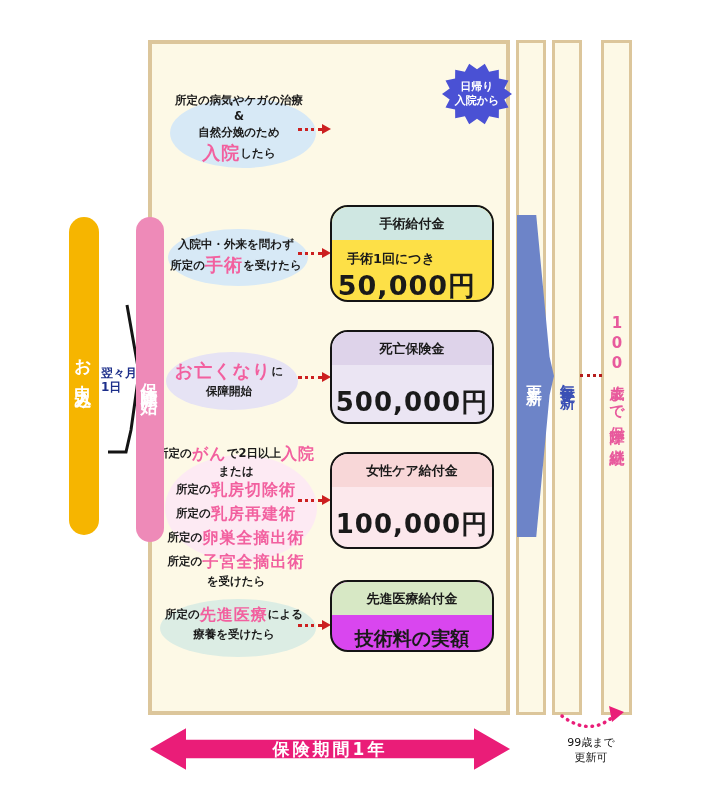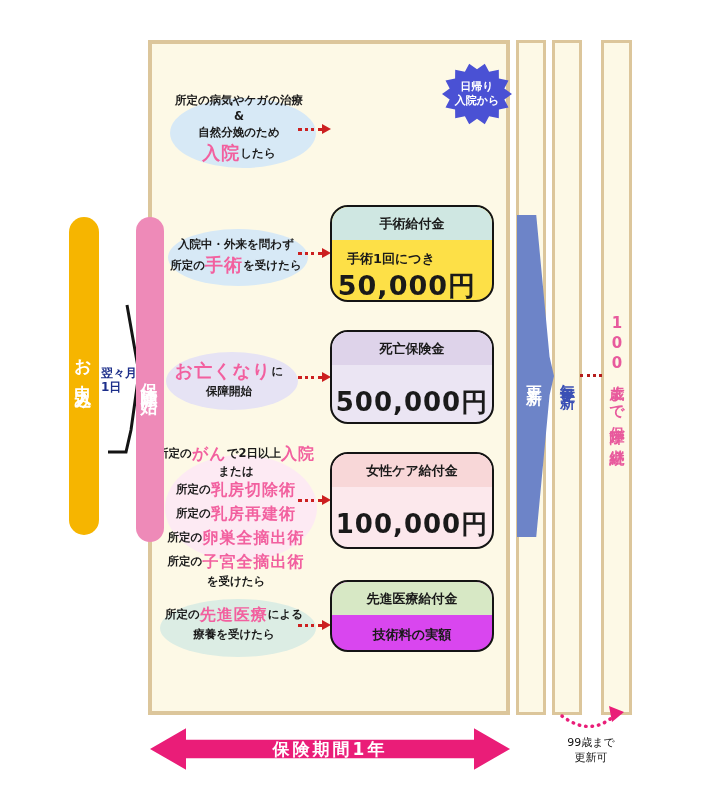--- a/index.html
+++ b/index.html
@@ -30,21 +30,21 @@
   .card .hd { text-align:center; font-weight:bold; font-size:13px; padding:8px 0 7px; color:#1a1a1a; }
   .card .bd { padding:6px 0 0; }
   .c1 { top:78px;  height:102px; background:#ddeef8; } .c1 .hd { background:#c9e2f2; }
   .c2 { top:205px; height:97px;  background:#fde047; } .c2 .hd { background:#cfe7e2; }
   .c3 { top:330px; height:94px;  background:#ebe5f3; } .c3 .hd { background:#ded3ea; }
   .c4 { top:452px; height:97px;  background:#fce8ec; } .c4 .hd { background:#f8d7d8; }
   .c5 { top:580px; height:72px;  background:#d946ef; } .c5 .hd { background:#d7e8c5; }
   .sub-l { font-size:13px; font-weight:bold; padding:4px 0 0 15px; }
   .amt-r { font-size:27px; font-weight:bold; text-align:right; padding:0 16px 0 0; letter-spacing:1px; }
   .amt-c { font-size:26px; font-weight:bold; text-align:center; margin-top:14px; letter-spacing:1px; }
-  .sub-c { font-size:13px; font-weight:bold; text-align:center; padding-top:5px; }
+  .sub-c { font-size:19px; font-weight:bold; text-align:center; padding-top:5px; }
   .amt-line { text-align:center; margin-top:1px; }
   .amt-pre { font-size:11px; font-weight:bold;margin-left:45px; }
   .amt-big { font-size:23px; font-weight:bold; letter-spacing:1px; }
 
   
   .badge { position:absolute; left:441px; top:62px; width:72px; height:64px; z-index:6; }
   .badge .txt { position:absolute; inset:0; display:flex; flex-direction:column; align-items:center;
                 justify-content:center; color:#fff; font-weight:bold; font-size:11px; line-height:1.25; }
 
   

